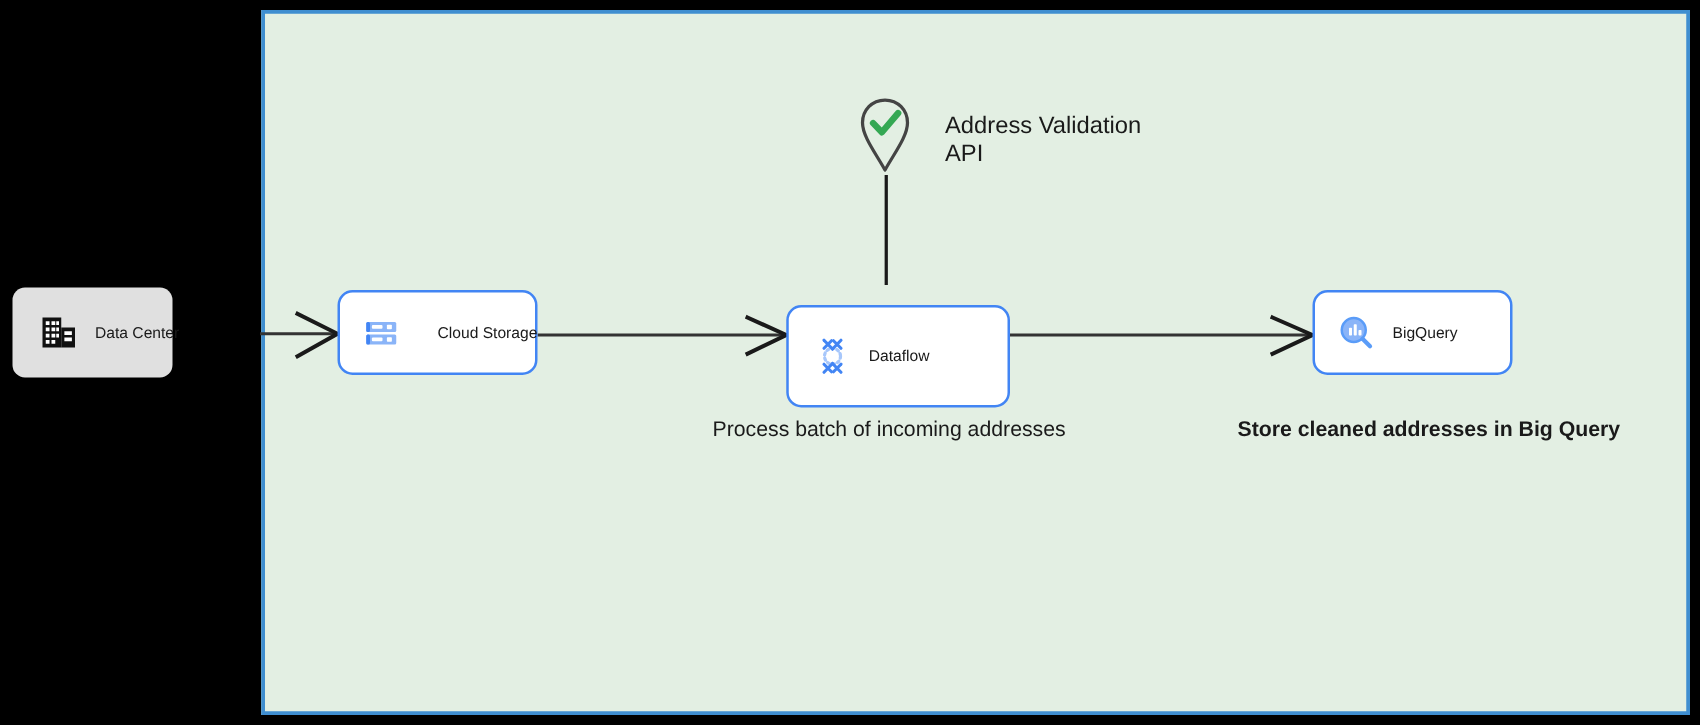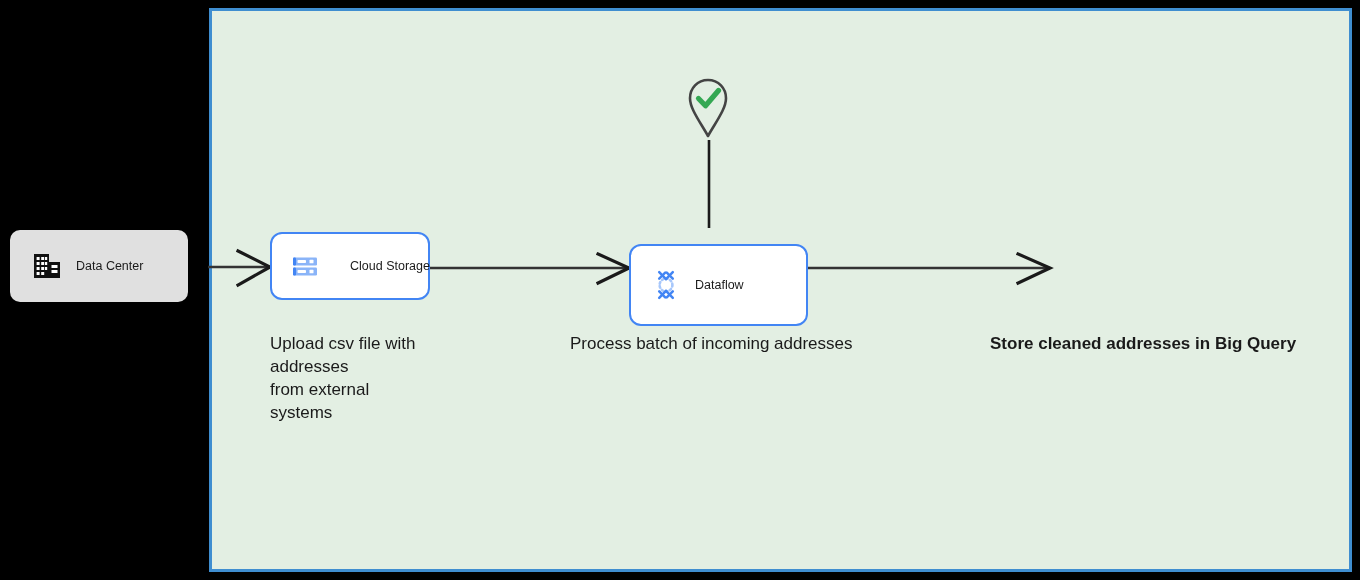--- a/index.html
+++ b/index.html
@@ -14,21 +14,21 @@
     position:absolute;left:209px;top:8px;width:1143px;height:564px;
     background:#e3efe3;border:3px solid #3f8ed0;box-sizing:border-box;
   }
 
   
   .node{position:absolute;box-sizing:border-box;display:flex;align-items:center;}
   .node .icon{flex:0 0 auto;display:flex;align-items:center;justify-content:center;}
   .node .node-label{font-size:12.5px;color:#1a1a1a;line-height:1.2;white-space:nowrap;}
 
   .node-datacenter{
-    left:10px;top:230px;width:178px;height:72px;
+    left:10px;top:230px;width:128px;height:72px;
     background:#e0e0e0;border-radius:10px;padding-left:22px;
   }
   .node-datacenter .node-label{margin-left:14px;}
 
   .node-gcp{
     background:#ffffff;border:2px solid #4285f4;border-radius:12px;
   }
   .node-cloudstorage{left:270px;top:232px;width:160px;height:68px;padding-left:18px;}
   .node-cloudstorage .node-label{margin-left:30px;}
 
@@ -147,29 +147,44 @@
           <path d="M8.2 28.8 L15 21.8"></path>
           <path d="M21.8 28.8 L15 21.8"></path>
           <path d="M8.2 22.4 L14.2 28.4"></path>
           <path d="M21.8 22.4 L15.8 28.4"></path>
         </g>
       </svg>
     </span>
     <span class="node-label">Dataflow</span>
   </div>
 
+  <div class="node node-gcp node-bigquery">
+    <span class="icon">
+      <svg width="30" height="30" viewBox="0 0 30 30" aria-hidden="true">
+        <circle cx="13" cy="13" r="9.6" fill="#8ab4f8"></circle>
+        <circle cx="13" cy="13" r="8.2" fill="none" stroke="#ffffff" stroke-width="0"></circle>
+        <circle cx="13" cy="13" r="9.6" fill="none" stroke="#5a9cf8" stroke-width="2"></circle>
+        <g fill="#ffffff">
+          <rect x="9.2" y="11.2" width="2.4" height="6.2" rx="0.6"></rect>
+          <rect x="13.0" y="8.4" width="2.4" height="9.0" rx="0.6"></rect>
+          <rect x="16.8" y="13.0" width="2.4" height="4.4" rx="0.6"></rect>
+        </g>
+        <path d="M20.0 20.0 L26.0 26.0" stroke="#5a9cf8" stroke-width="3.4" stroke-linecap="round"></path>
+      </svg>
+    </span>
+    <span class="node-label">BigQuery</span>
+  </div>
 
   <div class="node-api">
     <span class="icon">
       <svg width="48" height="64" viewBox="0 0 48 64" aria-hidden="true">
         <path d="M24 4 C34.5 4 42 12.2 42 22.2 C42 33 31.5 46.5 24 60 C16.5 46.5 6 33 6 22.2 C6 12.2 13.5 4 24 4 Z" fill="none" stroke="#444444" stroke-width="2.6" stroke-linejoin="round"></path>
         <path d="M14.5 22.5 L21.5 29.8 L34.5 14.5" fill="none" stroke="#34a853" stroke-width="5.2" stroke-linecap="round" stroke-linejoin="round"></path>
       </svg>
     </span>
+    <span class="api-label">Address Validation
+API</span>
   </div>
 
-  <div class="caption cap-upload">Upload csv file with addresses
-from external
-systems</div>
   <div class="caption cap-process">Process batch of incoming addresses</div>
   <div class="caption cap-store">Store cleaned addresses in Big Query</div>
 
 </div>
 
 </body></html>

